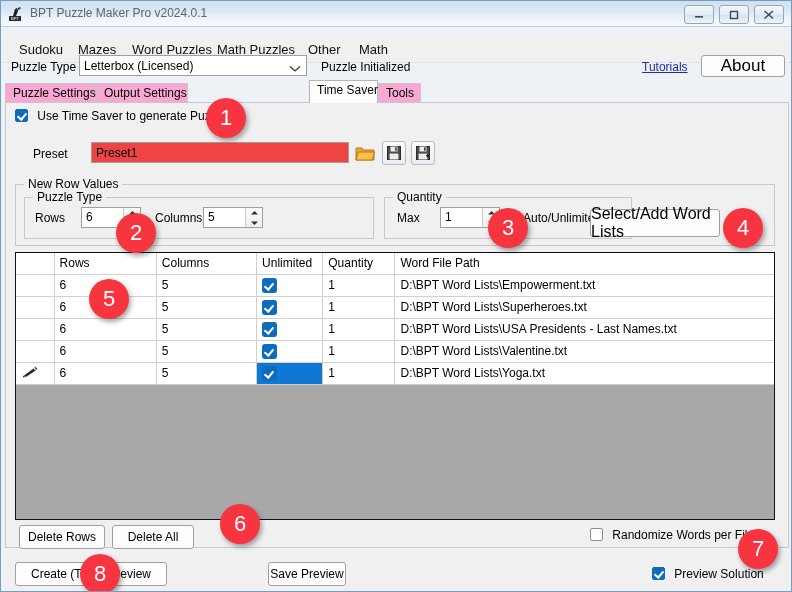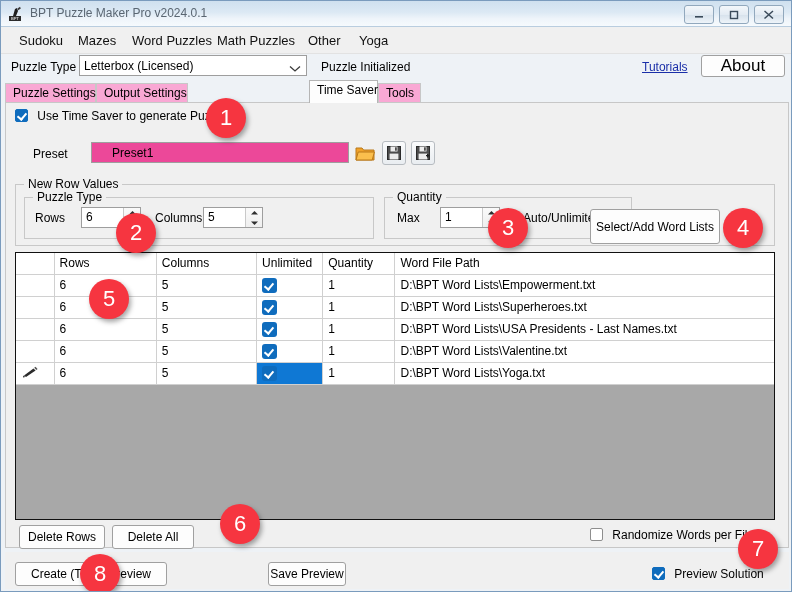--- a/index.html
+++ b/index.html
@@ -39,21 +39,21 @@
     background: linear-gradient(to bottom, #f3f7fb 0%, #e3ebf3 50%, #d6e1ec 51%, #eef4f9 100%);
     display: flex; align-items: center; justify-content: center;
   }
   #btn-min { left: 683px; }
   #btn-max { left: 718px; }
   #btn-close { left: 753px; }
   .wbtn svg { display:block; }
 
   
   #menubar {
-    position: absolute; left: 0; top: 26px; width: 792px; height: 27px;
+    position: absolute; left: 0; top: 35px; width: 792px; height: 27px;
     background: #f0f0f0;
     border-bottom: 1px solid #e2e2e2;
     text-align: right;
   }
   .menu-item {
     position: absolute; top: 5px;
     font-size: 13px; color: #111; white-space: nowrap; padding: 1px 4px;
   }
 
   
@@ -115,22 +115,22 @@
     border: solid #fff; border-width: 0 2px 2px 0;
     transform: rotate(40deg);
   }
   #use-ts-row { position: absolute; left: 14px; top: 108px; font-size: 12px; }
   #use-ts-row span.lbl { margin-left: 6px; }
 
   
   #preset-label { position: absolute; left: 32px; top: 146px; font-size: 12px; }
   #preset-input {
     position: absolute; left: 90px; top: 141px; width: 258px; height: 21px;
-    background: #ec4899; border: 1px solid #9e9e9e;
-    font-size: 12px; padding: 2px 20px; line-height: 16px;
+    background: #ef4444; border: 1px solid #9e9e9e;
+    font-size: 12px; padding: 2px 4px; line-height: 16px;
   }
   .iconbtn {
     position: absolute; top: 140px; width: 24px; height: 24px;
     border: 1px solid transparent; border-radius: 3px;
     display: flex; align-items: center; justify-content: center;
   }
   #btn-open-preset { left: 352px; }
   #btn-save-preset { left: 381px; border: 1px solid #b7bcc1; background: linear-gradient(to bottom,#fafbfc,#e9edf1); }
   #btn-saveas-preset { left: 410px; border: 1px solid #b7bcc1; background: linear-gradient(to bottom,#fafbfc,#e9edf1); }
 
@@ -159,23 +159,23 @@
     background: linear-gradient(to bottom,#fafafa,#efefef);
   }
   .spin .arrows .up, .spin .arrows .dn {
     position: absolute; left: 0; width: 17px; height: 9px;
     display:flex; align-items:center; justify-content:center;
   }
   .spin .arrows .up { top: 0; }
   .spin .arrows .dn { top: 10px; }
 
   #wordlists-button {
-    position: absolute; left: 589px; top: 208px; width: 130px; height: 35px;
+    position: absolute; left: 589px; top: 208px; width: 130px; height: 28px;
     background: #fdfdfd; border: 1px solid #a0a0a0; border-radius: 3px;
-    font-size: 12px; display: flex; align-items: center; justify-content: center;
+    font-size: 16px; display: flex; align-items: center; justify-content: center;
   }
 
   
   #grid-wrap {
     position: absolute; left: 14px; top: 251px; width: 760px; height: 268px;
     border: 1px solid #111; background: #a8a8a8;
     overflow: hidden;
   }
   table.grid { border-collapse: collapse; width: 760px; table-layout: fixed; background: #fff; }
   table.grid th, table.grid td {
@@ -271,21 +271,21 @@
       </svg>
     </div>
   </div>
 
   <div id="menubar">
     <span class="menu-item" style="left:14px">Sudoku</span>
     <span class="menu-item" style="left:73px">Mazes</span>
     <span class="menu-item" style="left:127px">Word Puzzles</span>
     <span class="menu-item" style="left:212px">Math Puzzles</span>
     <span class="menu-item" style="left:303px">Other</span>
-    <span class="menu-item" style="left:354px">Yoga</span>
+    <span class="menu-item" style="left:354px">Math</span>
   </div>
 
   <span id="ptype-label">Puzzle Type</span>
   <div id="ptype-select">
     <span>Letterbox (Licensed)</span>
   </div>
   <span id="ptype-arrow">
     <svg width="12" height="8" viewBox="0 0 12 8">
         <path d="M1 1.5 L6 6 L11 1.5" stroke="#3b3b3b" stroke-width="1.3" fill="none"></path>
       </svg>

